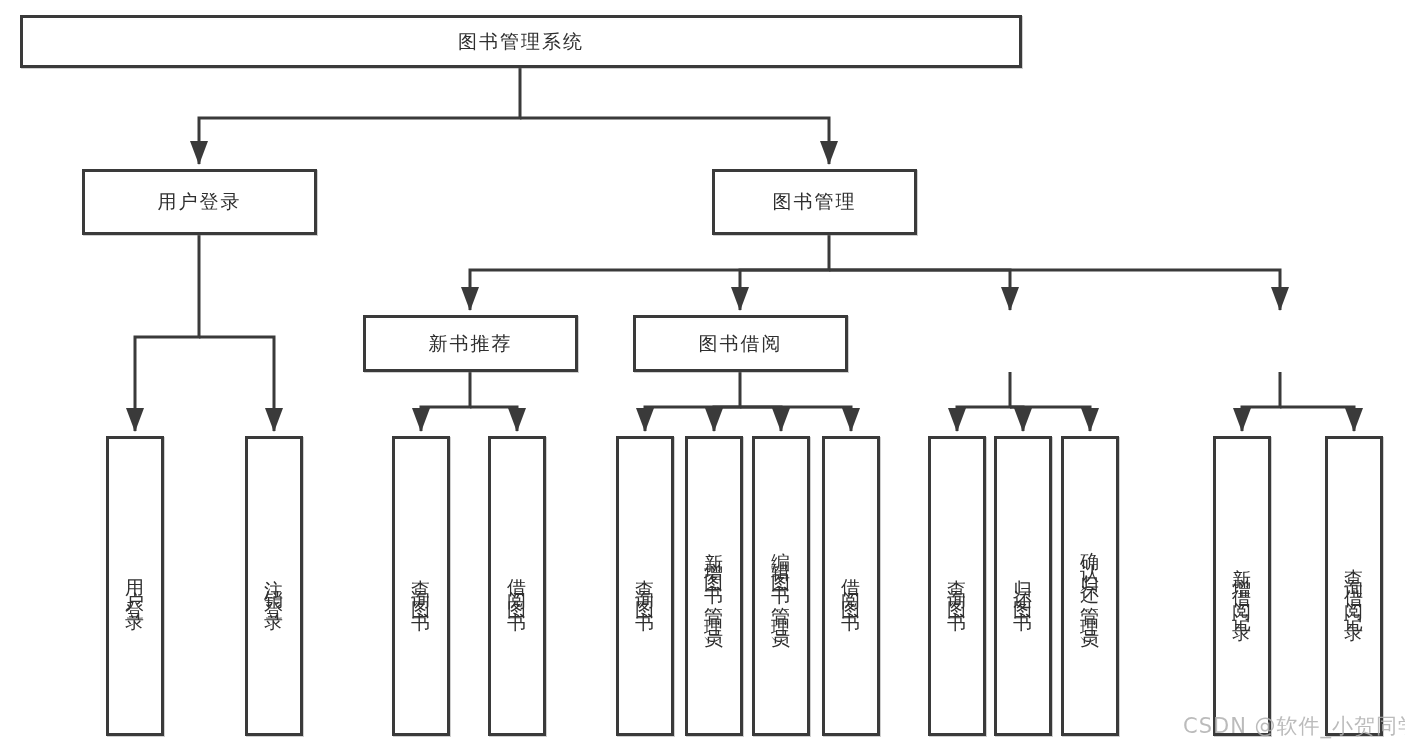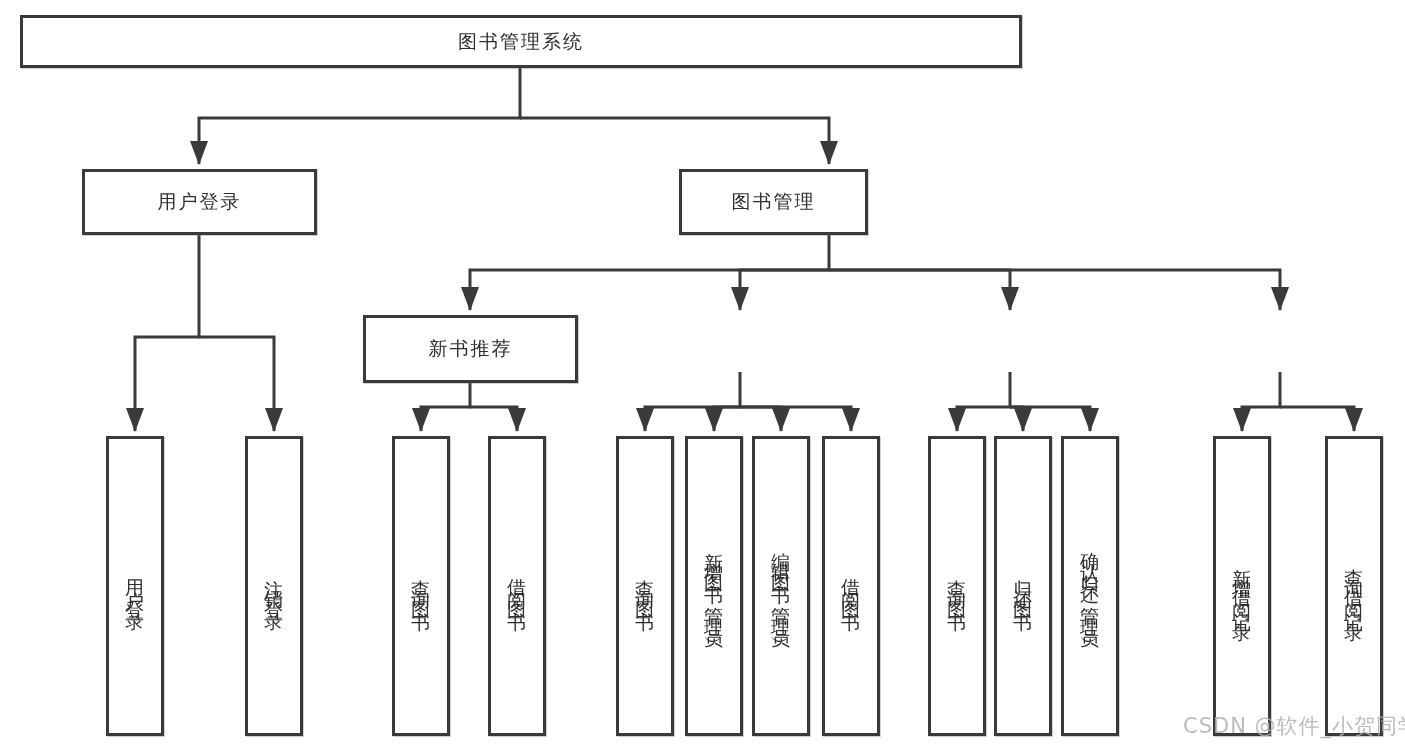--- a/index.html
+++ b/index.html
@@ -87,26 +87,29 @@
     <path class="wire" d="M1280 407 H1354 V431" marker-end="url(#arw)"></path>
   </svg>
 
   <div class="node h" style="left:20px;top:15px;width:1002px;height:53px">
     <span class="lbl">图书管理系统</span>
   </div>
 
   <div class="node h" style="left:82px;top:169px;width:235px;height:66px">
     <span class="lbl">用户登录</span>
   </div>
-  <div class="node h" style="left:679px;top:169px;width:189px;height:66px">
+  <div class="node h" style="left:712px;top:169px;width:205px;height:66px">
     <span class="lbl">图书管理</span>
   </div>
 
-  <div class="node h" style="left:363px;top:315px;width:215px;height:68px">
+  <div class="node h" style="left:363px;top:315px;width:215px;height:57px">
     <span class="lbl">新书推荐</span>
+  </div>
+  <div class="node h" style="left:633px;top:315px;width:215px;height:57px">
+    <span class="lbl">图书借阅</span>
   </div>
 
   <div class="node v" style="left:106px;top:436px;width:58px;height:300px">
     <span class="lbl">用户登录</span>
   </div>
   <div class="node v" style="left:245px;top:436px;width:58px;height:300px">
     <span class="lbl">注销登录</span>
   </div>
 
   <div class="node v" style="left:392px;top:436px;width:58px;height:300px">

